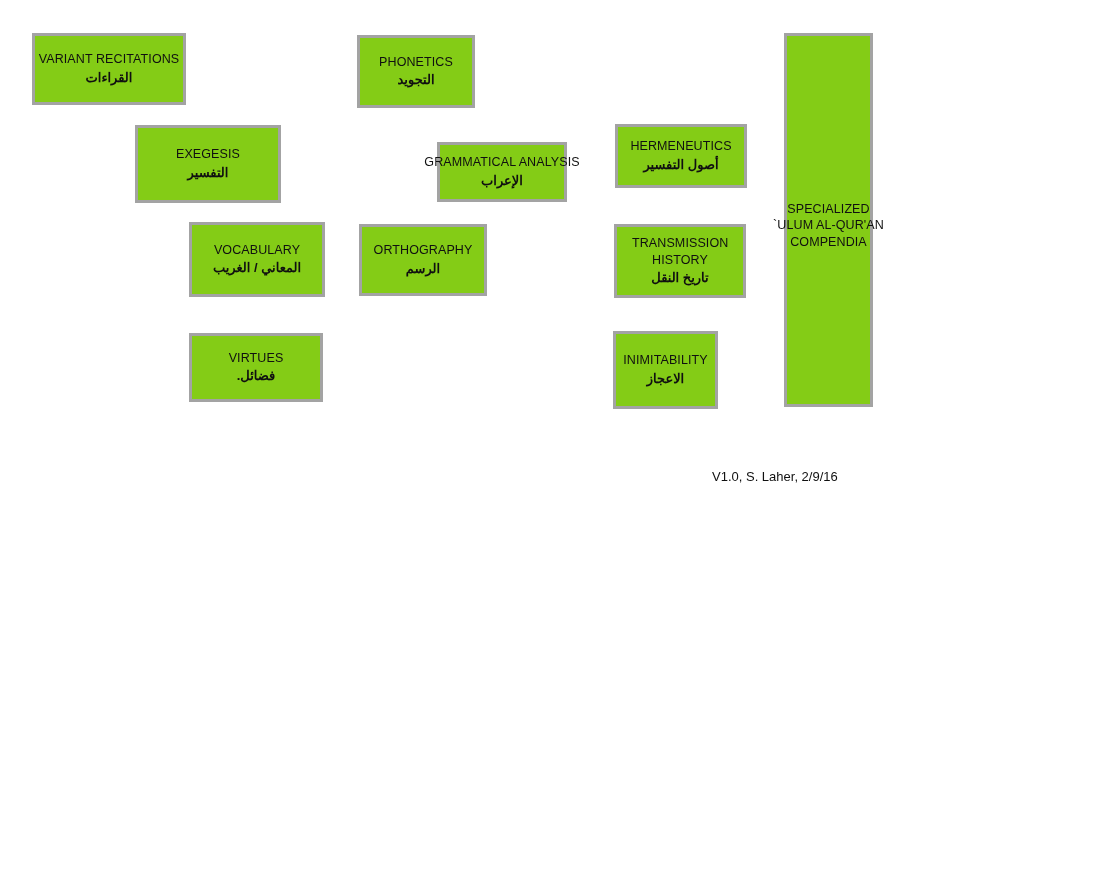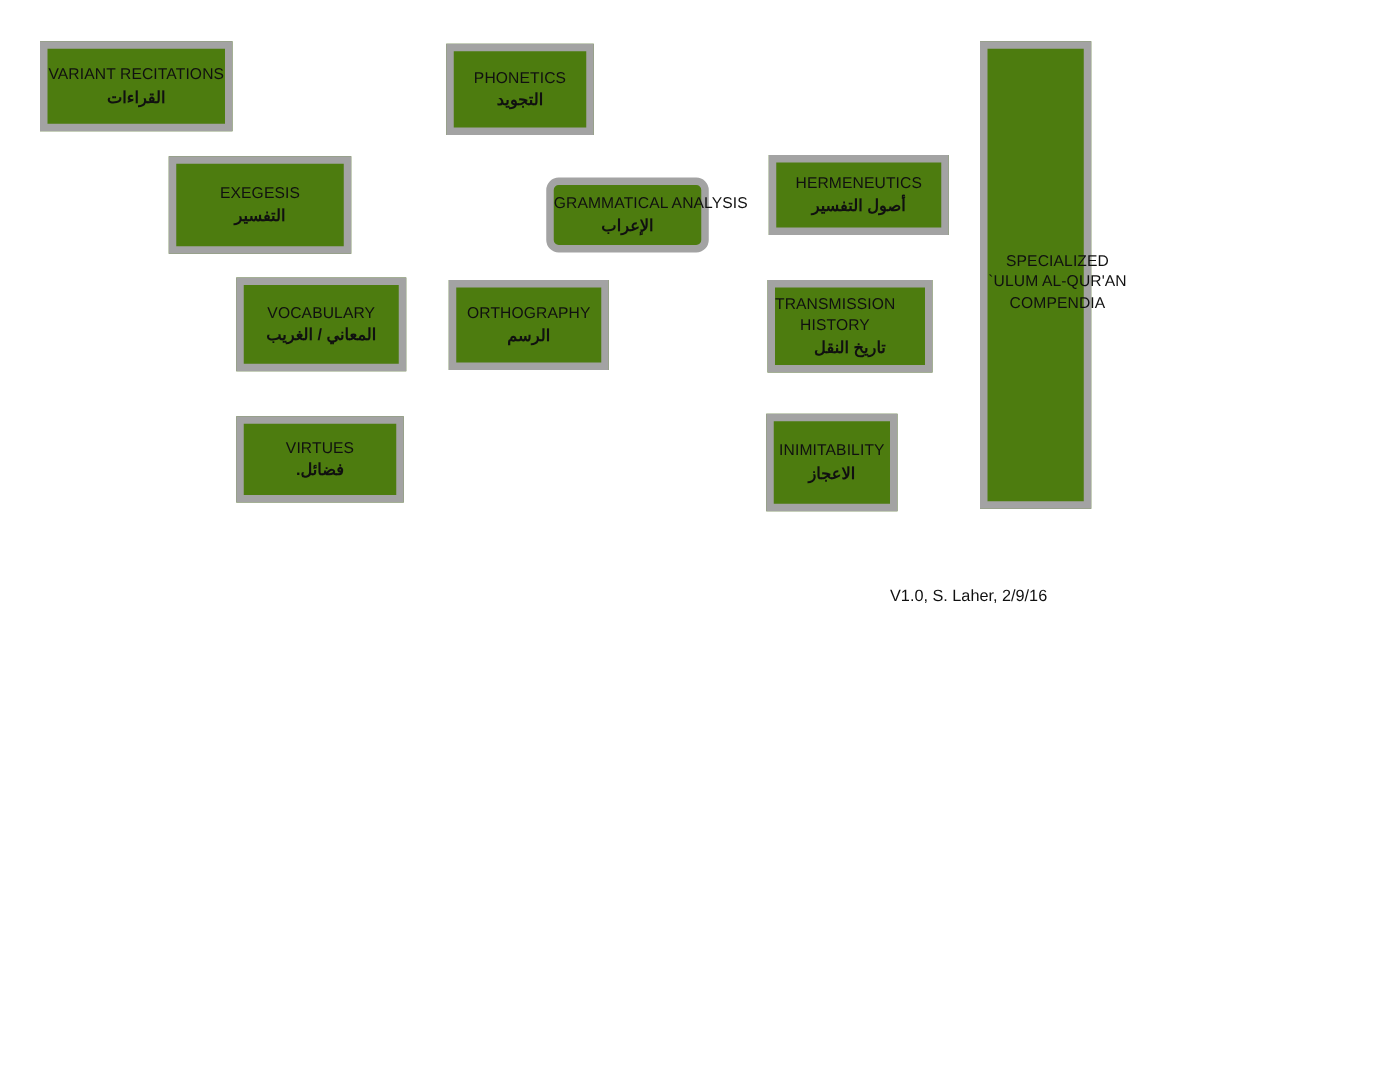--- a/index.html
+++ b/index.html
@@ -15,24 +15,25 @@
   #canvas {
     position: relative;
     width: 1108px;
     height: 870px;
     background: #ffffff;
     overflow: hidden;
   }
   .node {
     position: absolute;
     box-sizing: border-box;
-    background: #4d7c0f;
-    border: 6px solid #a3a3a3;
+    background: #84cc16;
+    border: 3px solid #a3a3a3;
     display: flex;
     flex-direction: column;
+    align-items: center;
     justify-content: center;
     text-align: center;
     line-height: 1.30;
   }
   .node .en {
     font-size: 12.5px;
     letter-spacing: 0.1px;
     white-space: nowrap;
     color: #101010;
   }
@@ -91,31 +92,31 @@
   <div class="node" style="left:189px; top:333px; width:134px; height:69px;">
     <span class="en">VIRTUES</span>
     <span class="ar">فضائل.</span>
   </div>
 
   <div class="node" style="left:357px; top:35px; width:118px; height:73px;">
     <span class="en">PHONETICS</span>
     <span class="ar">التجويد</span>
   </div>
 
-  <div class="node overflow-x" style="left:437px; top:142px; width:130px; height:60px;border-radius:10px;">
+  <div class="node overflow-x" style="left:437px; top:142px; width:130px; height:60px;">
     <span class="en">GRAMMATICAL ANALYSIS</span>
     <span class="ar">الإعراب</span>
   </div>
 
   <div class="node" style="left:359px; top:224px; width:128px; height:72px;">
     <span class="en">ORTHOGRAPHY</span>
     <span class="ar">الرسم</span>
   </div>
 
-  <div class="node" style="left:615px; top:124px; width:144px; height:64px;">
+  <div class="node" style="left:615px; top:124px; width:132px; height:64px;">
     <span class="en">HERMENEUTICS</span>
     <span class="ar">أصول التفسير</span>
   </div>
 
   <div class="node" style="left:614px; top:224px; width:132px; height:74px;">
     <span class="en wrap" style="width:96px;">TRANSMISSION HISTORY</span>
     <span class="ar">تاريخ النقل</span>
   </div>
 
   <div class="node" style="left:613px; top:331px; width:105px; height:78px;">

